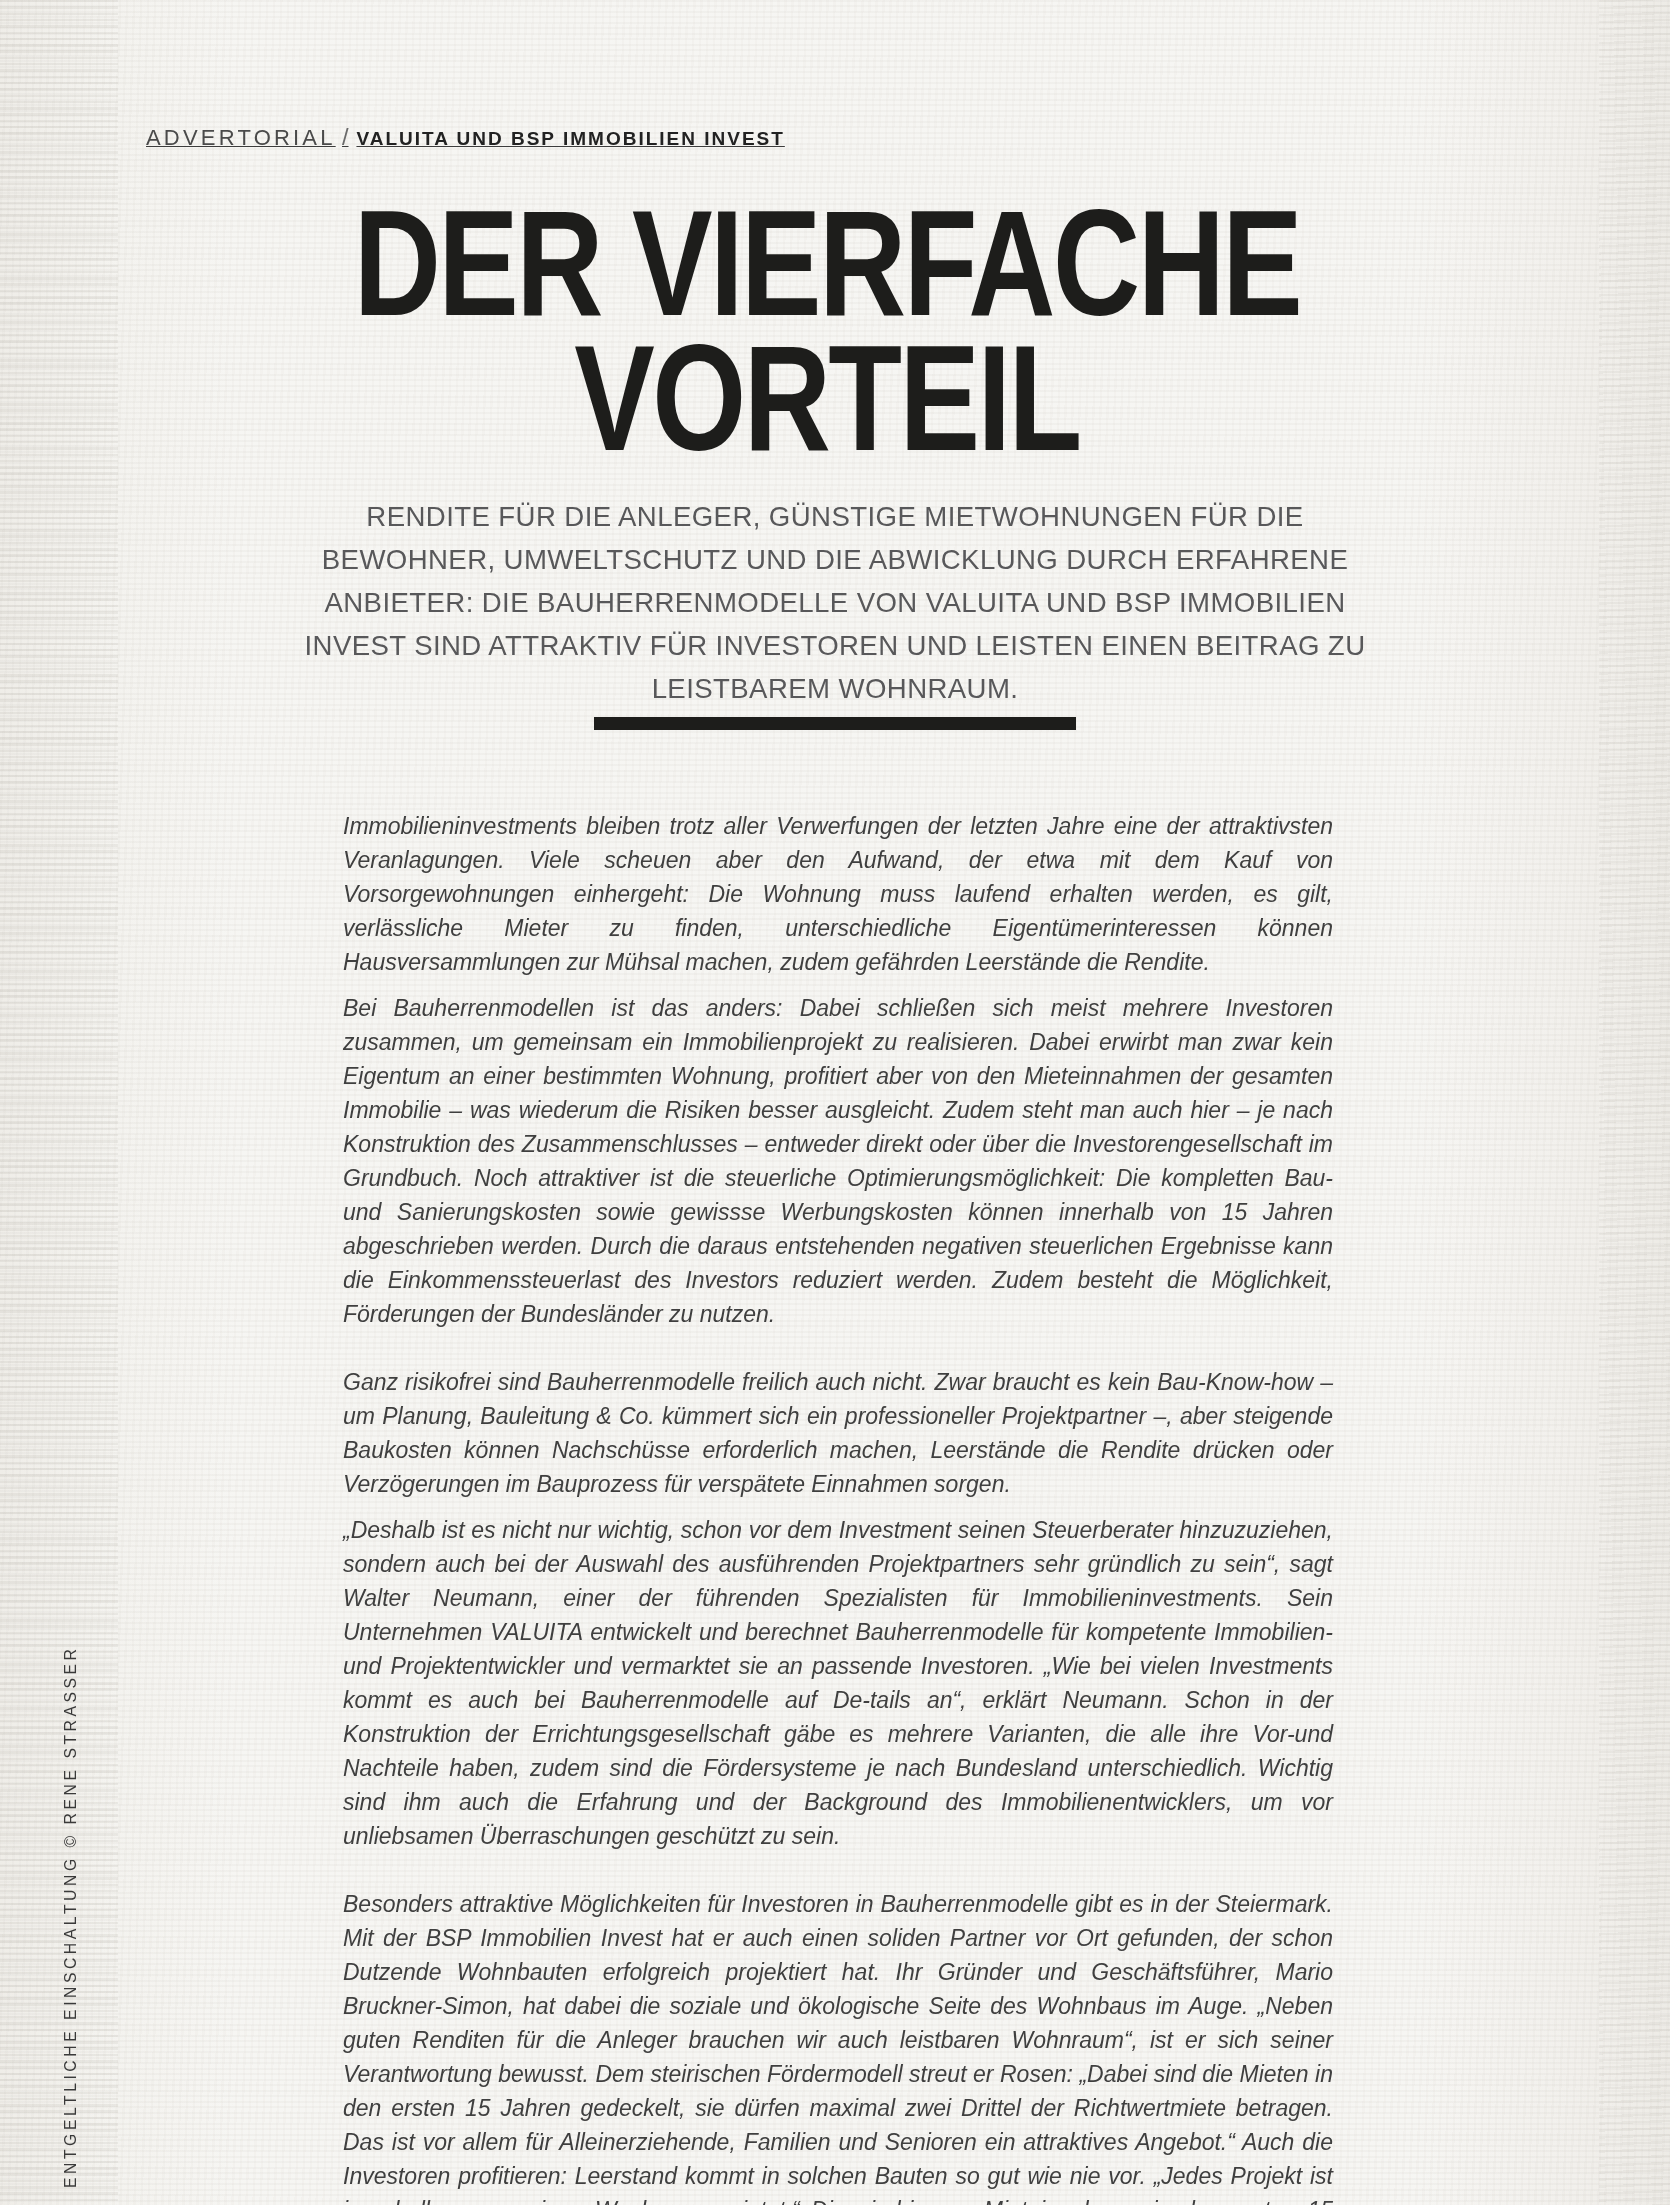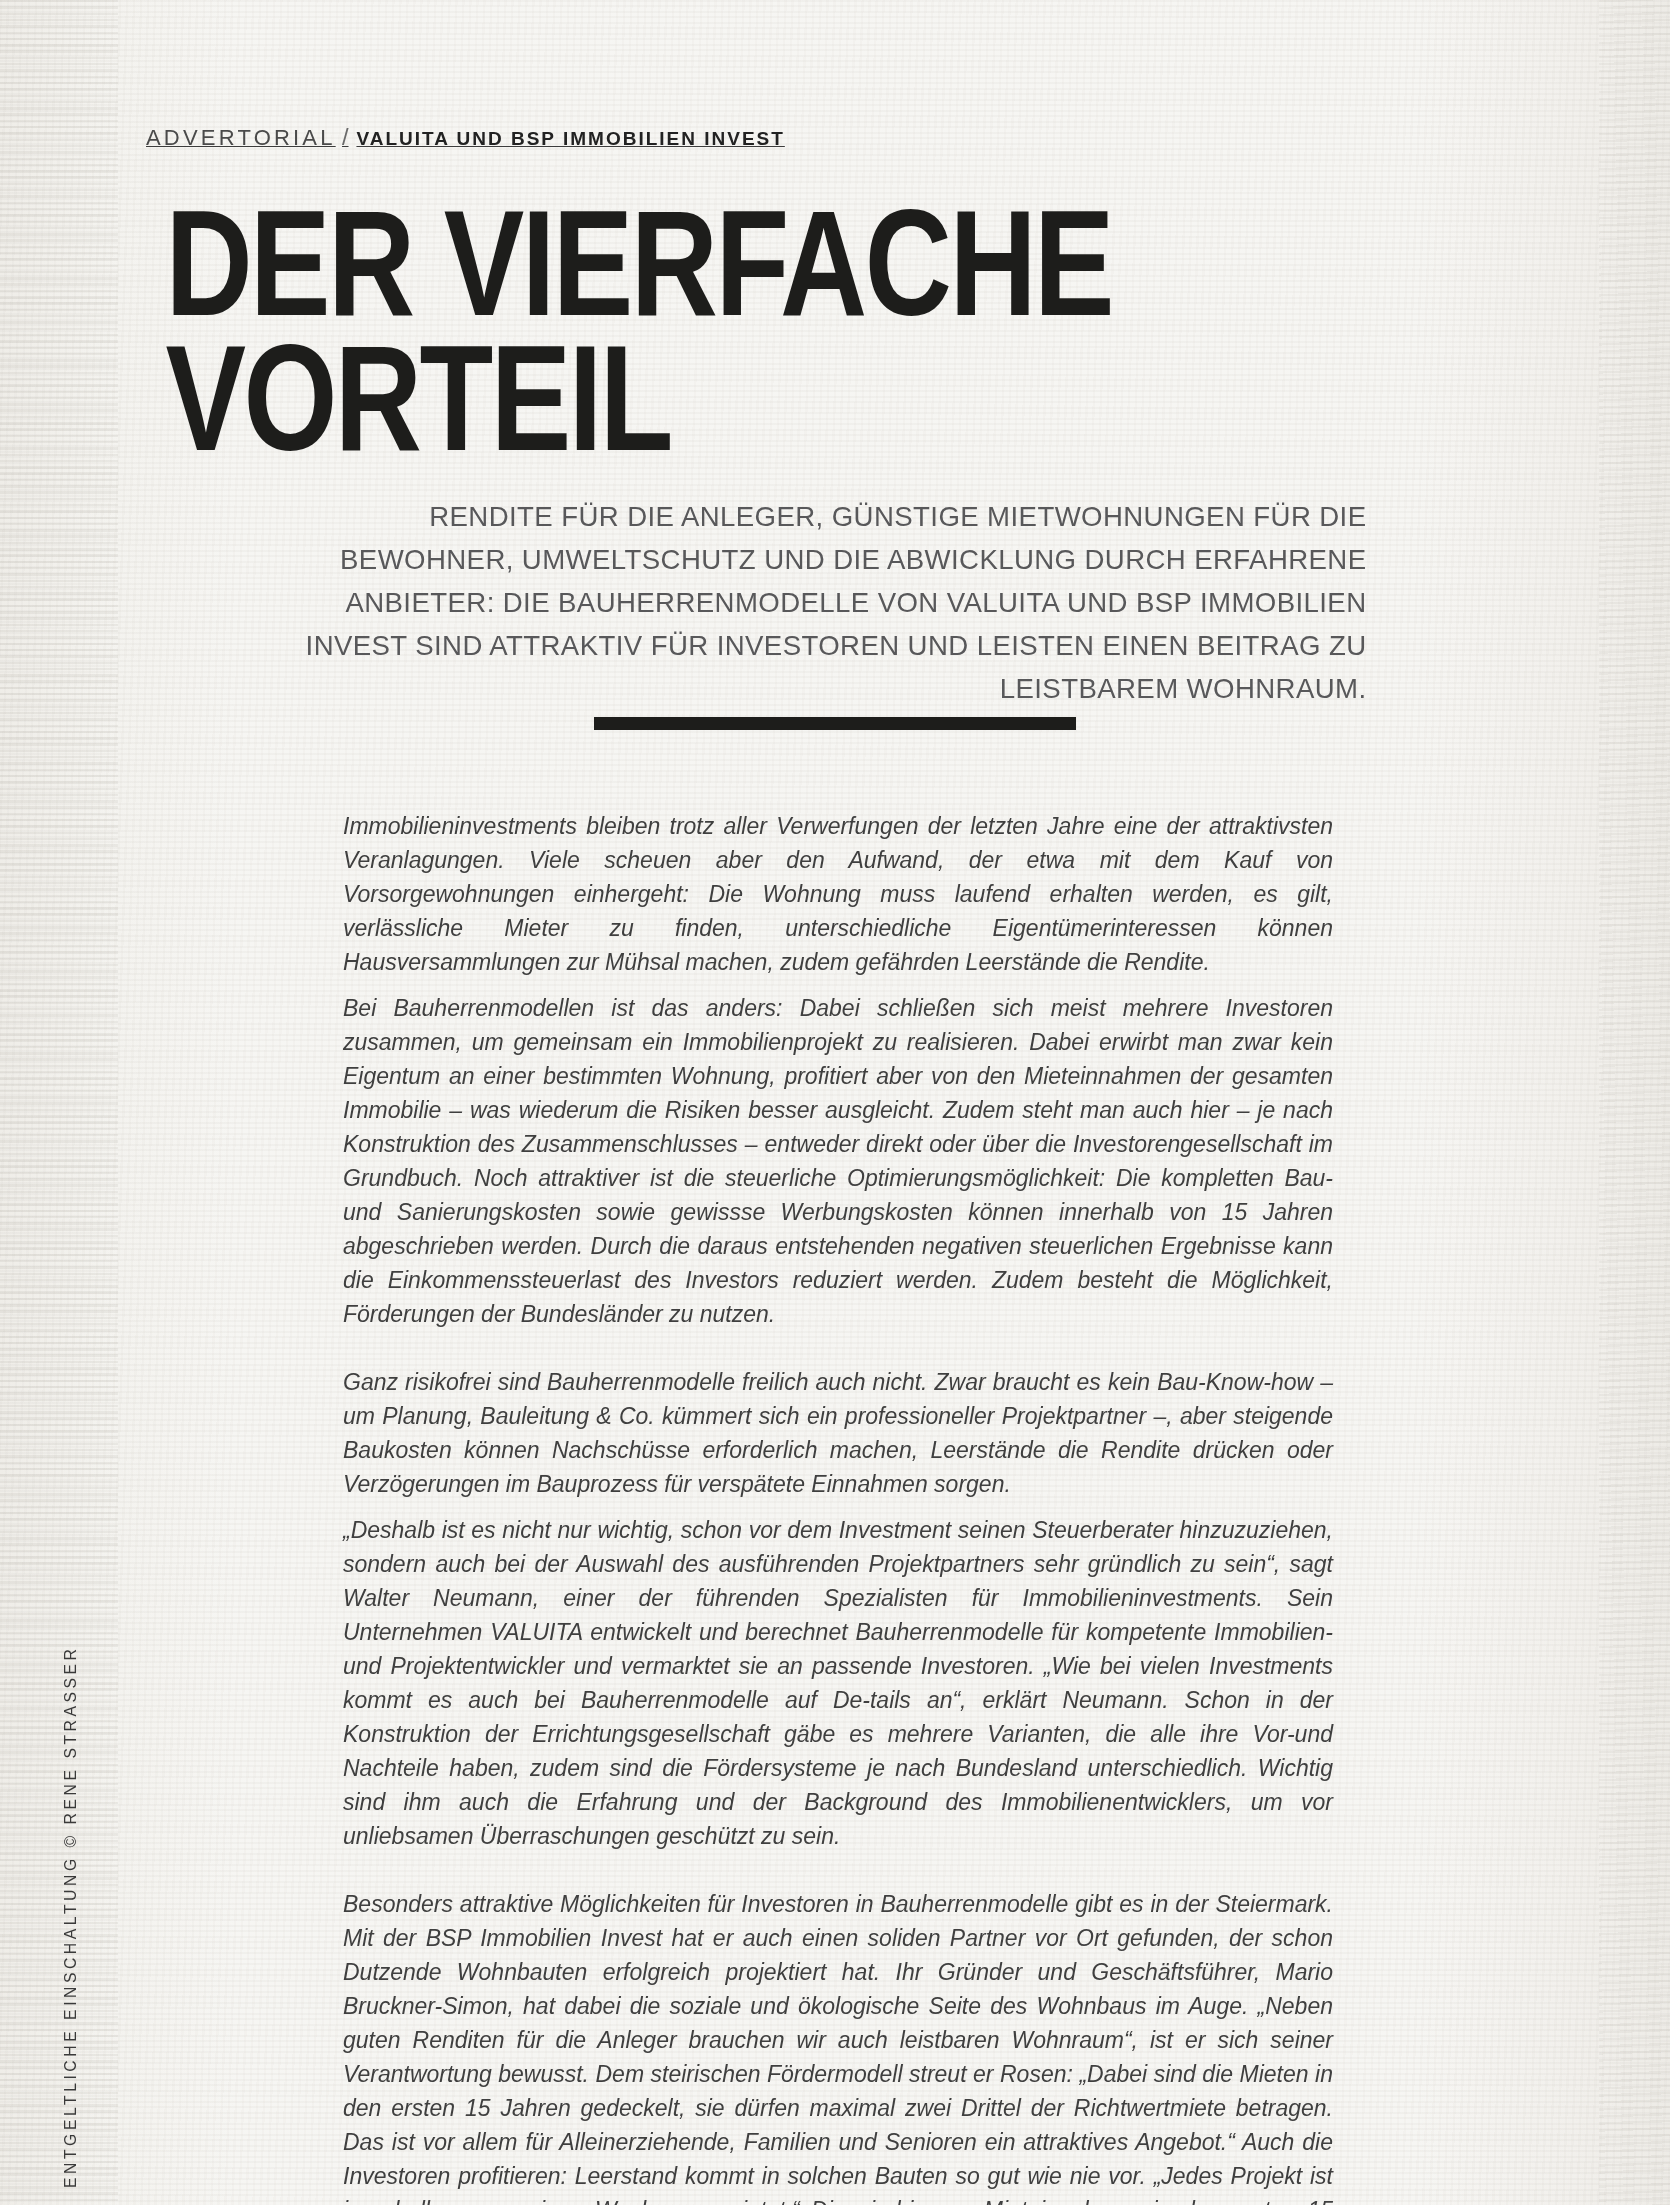--- a/index.html
+++ b/index.html
@@ -38,36 +38,36 @@
   }
   .kicker .slash {
     font-size: 23.6px; font-weight: 300; color: #6a6a6a; margin: 0 7.9px 0 6.3px;
   }
   .kicker .topic {
     font-size: 19px; font-weight: 700; letter-spacing: 2px; color: #222;
   }
 
   .title-wrap {
     position: absolute; left: 0; right: 16px; top: 195px;
-    color: #1d1d1b;
+    text-align: center; color: #1d1d1b;
   }
   .title-line {
     display: block;
     font-size: 151px; line-height: 135px; font-weight: 700;
     letter-spacing: -3.2px;
     transform: scaleX(0.80);
     transform-origin: 50% 50%;
     white-space: nowrap;
   }
 
   .standfirst {
     position: absolute; left: 50%; top: 495px;
     transform: translateX(-50%);
     width: 1063px;
-    text-align: right;
+    text-align: center;
     font-size: 27.6px; line-height: 43px;
     font-weight: 300;
     color: #58585a;
     letter-spacing: 0.4px;
   }
 
   .divider {
     position: absolute; left: 50%; top: 717px;
     transform: translateX(-50%);
     width: 482px; height: 12.6px;

